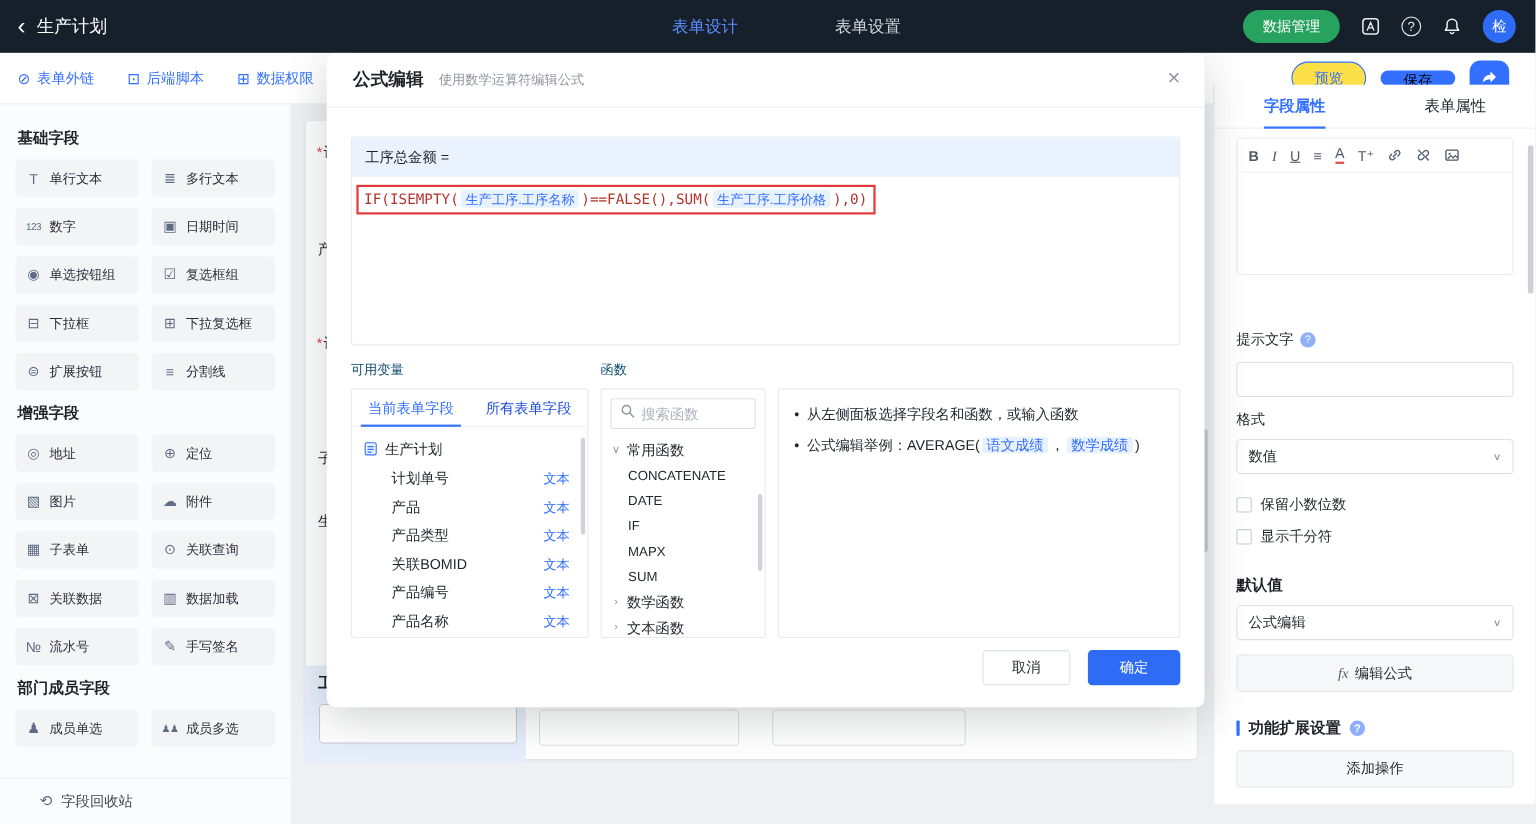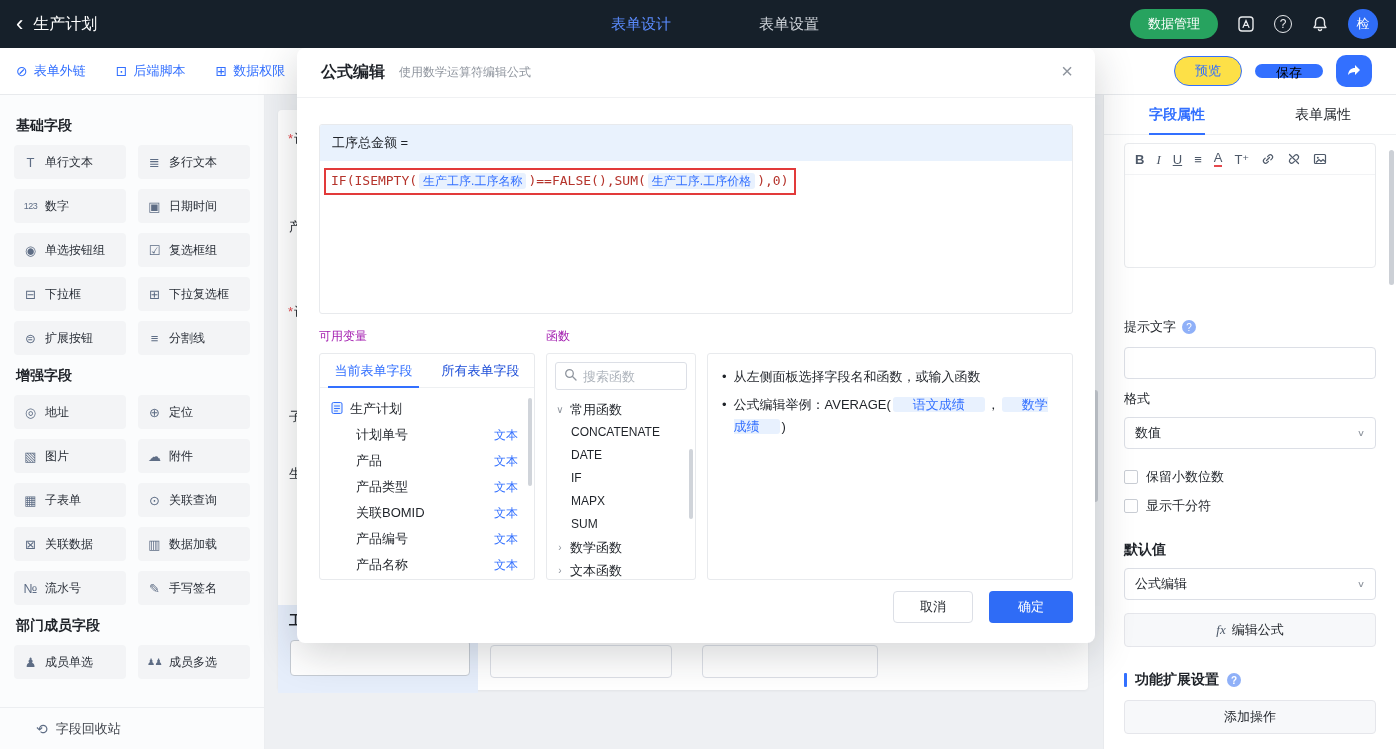--- a/index.html
+++ b/index.html
@@ -62,21 +62,21 @@
 .cfield{position:absolute;left:10px;font-size:13px;color:#1f2329;white-space:nowrap;}
 .cfield .star{color:#e5484d;margin-right:1px;}
 .cfield.bold span:last-child{font-weight:bold;font-size:14px;}
 .sel-block{position:absolute;left:0px;top:495px;width:200px;height:88px;background:#e6eefb;}
 .cinput{position:absolute;background:#fff;border:1px solid #c6ccd4;border-radius:4px;}
 .cinput.light{border-color:#dcdfe6;}
 .canvas-thumb{position:absolute;left:827px;top:295px;width:6px;height:112px;background:#c6cad1;
               border-radius:3px;cursor:pointer;}
 
 
-.rpanel{position:absolute;left:1103px;top:95px;width:293px;height:654px;background:#fff;
+.rpanel{position:absolute;left:1103px;top:77px;width:293px;height:654px;background:#fff;
         border-left:1px solid #e8eaed;z-index:5;}
 .rtabs{height:40px;display:flex;border-bottom:1px solid #eef0f2;}
 .rtab{flex:1;display:flex;align-items:center;justify-content:center;font-size:14px;color:#1f2329;
       cursor:pointer;position:relative;}
 .rtab.active{color:#3370ff;font-weight:bold;}
 .rtab.active::after{content:"";position:absolute;bottom:-1px;left:50%;transform:translateX(-50%);
                     width:56px;height:2px;background:#3370ff;}
 .rbody{padding:8px 20px 0;}
 .editor-box{border:1px solid #e8eaed;border-radius:4px;height:125px;overflow:hidden;}
 .fmt-row{height:31px;display:flex;align-items:center;gap:12px;padding:0 10px;
@@ -119,21 +119,21 @@
 .m-body{padding:26px 22px 0;}
 .formula-box{border:1px solid #e8eaed;border-radius:3px;height:190px;overflow:hidden;}
 .formula-title{height:36px;background:#e9f2fd;display:flex;align-items:center;padding:0 12px;
                font-size:13px;color:#1f2329;}
 .formula-area{padding:7px 4px;background:#fff;}
 .formula-line{display:inline-block;border:2px solid #e23a3a;padding:3px 5px;
               font-family:"DejaVu Sans Mono","Liberation Mono",monospace;font-size:13px;white-space:nowrap;}
 .code-text{color:#b5342c;}
 .code-token{background:#e8f1fe;color:#3370ff;border-radius:3px;padding:1px 4px;margin:0 2px;
             font-size:12px;font-family:"Liberation Sans","DejaVu Sans",sans-serif;}
-.panel-labels{display:flex;gap:11px;margin-top:14px;font-size:12px;color:#a21caf;}
+.panel-labels{display:flex;gap:11px;margin-top:14px;font-size:12px;color:#0c4a6e;}
 .panel-labels .w1{width:216px;}
 .panel-labels .w2{width:150px;}
 .panels{display:flex;gap:11px;margin-top:8px;height:227px;}
 .vpanel{width:216px;border:1px solid #e8eaed;border-radius:3px;position:relative;overflow:hidden;}
 .fpanel{width:150px;border:1px solid #e8eaed;border-radius:3px;position:relative;overflow:hidden;}
 .hpanel{flex:1;border:1px solid #e8eaed;border-radius:3px;padding:12px 14px;}
 .vtabs{height:34px;display:flex;border-bottom:1px solid #eef0f2;}
 .vtab{flex:1;display:flex;align-items:center;justify-content:center;font-size:13px;cursor:pointer;
       position:relative;color:#1d4ed8;white-space:nowrap;}
 .vtab.active{color:#3370ff;}
@@ -151,21 +151,21 @@
 .fsearch input{border:none;outline:none;width:100%;font-size:13px;color:#1f2329;font-family:inherit;}
 .fsearch input::placeholder{color:#aeb4bc;}
 .fn-group{display:flex;align-items:center;gap:5px;height:23px;padding-left:8px;font-size:13px;
           color:#1f2329;cursor:pointer;}
 .fn-chevron{color:#8f959e;font-size:10px;width:10px;text-align:center;}
 .fn-item{height:23px;line-height:23px;padding-left:24px;font-size:12px;color:#1f2329;cursor:pointer;}
 .fthumb{position:absolute;right:2px;top:95px;width:4px;height:70px;background:#d0d4da;
         border-radius:2px;cursor:pointer;}
 .help-line{display:flex;gap:7px;font-size:13px;color:#1f2329;line-height:22px;margin-bottom:6px;}
 .bullet{color:#1f2329;}
-.help-token{background:#e8f1fe;color:#3370ff;border-radius:3px;padding:0 20px;margin:0 2px;}
+.help-token{background:#e8f1fe;color:#3370ff;border-radius:3px;padding:0 4px;margin:0 2px;}
 .m-footer{position:absolute;right:22px;bottom:20px;display:flex;gap:16px;}
 .btn-cancel{width:80px;height:32px;border:1px solid #dcdfe6;border-radius:4px;background:#fff;
             font-size:13px;color:#1f2329;cursor:pointer;}
 .btn-confirm{width:84px;height:32px;border:none;border-radius:4px;background:#2f6cf6;color:#fff;
              font-size:13px;cursor:pointer;}
 </style>
 </head>
 <body>
 
 <div class="topbar">

